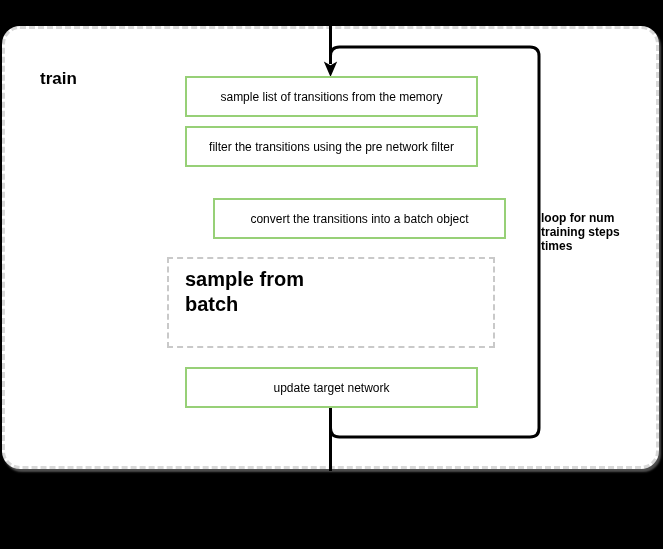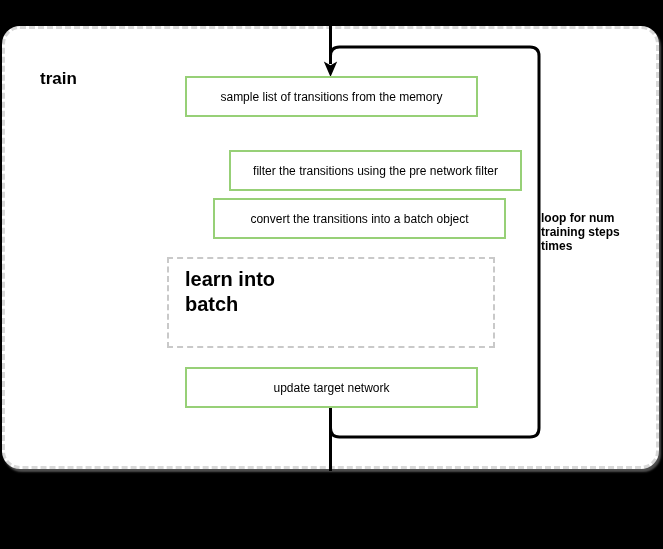--- a/index.html
+++ b/index.html
@@ -48,21 +48,21 @@
     border: 2px solid #97d077;
     border-radius: 0;
     display: flex;
     align-items: center;
     justify-content: center;
     font-size: 12px;
     color: #000000;
     text-align: center;
   }
   .step-1 { top: 76px; }
-  .step-2 { top: 150px; margin-left: 44px; }
+  .step-2 { top: 126px; }
   .step-3 { top: 198px; margin-left: 28px; }
   .step-update { top: 367px; text-align: center; }
   .learn-box {
     position: absolute;
     left: 167px; top: 257px;
     width: 328px; height: 91px;
     box-sizing: border-box;
     background: #ffffff;
     border: 2px dashed #c9c9c9;
     padding: 8px 0 0 16px;
@@ -112,21 +112,21 @@
 
   <div class="step-box step-2">
     <span>filter the transitions using the pre network filter</span>
   </div>
 
   <div class="step-box step-3">
     <span>convert the transitions into a batch object</span>
   </div>
 
   <div class="learn-box">
-    <span class="learn-label">learn into batch</span>
+    <span class="learn-label">sample from batch</span>
   </div>
 
   <div class="step-box step-update">
     <span>update target network</span>
   </div>
 
   <div class="loop-annotation">loop for num training steps times</div>
 
 </div>
 

